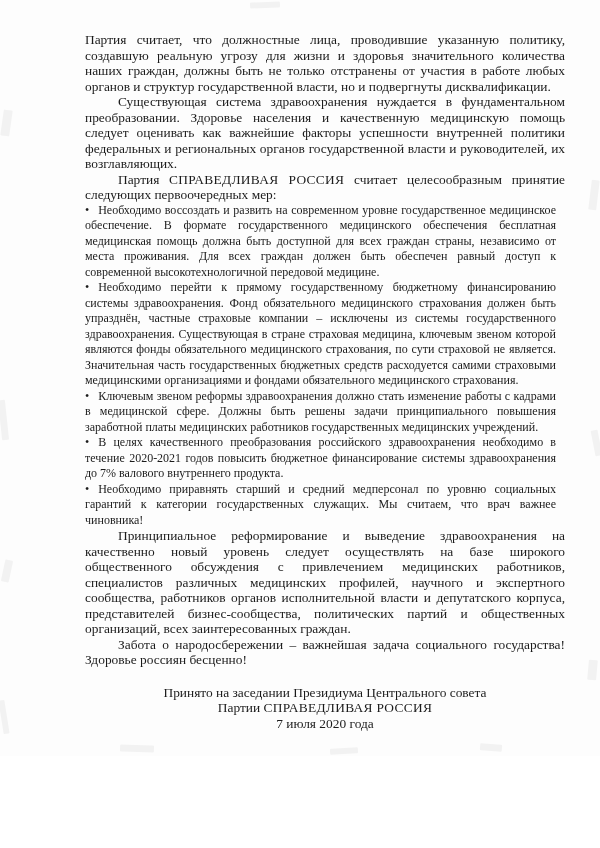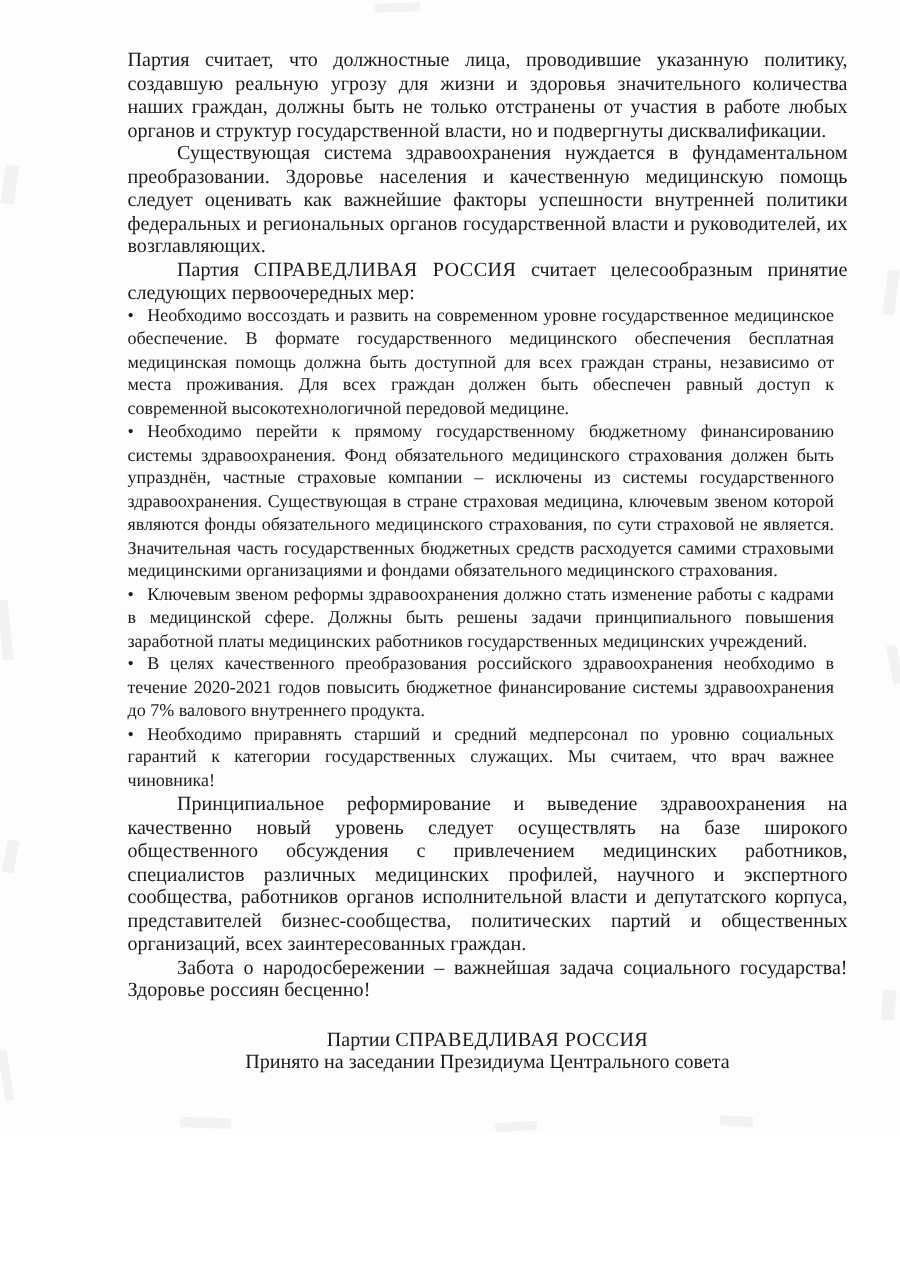--- a/index.html
+++ b/index.html
@@ -85,17 +85,18 @@
       <span class="n8"></span>
       <span class="n9"></span>
     <span class="n10"></span>
       <span class="n11"></span>
   </div>
 
   <div class="textblock">
     
     <p class="para plain"><span class="run">Партия считает, что должностные лица, проводившие указанную политику, создавшую реальную угрозу для жизни и здоровья значительного количества наших граждан, должны быть не только отстранены от участия в работе любых органов и структур государственной власти, но и подвергнуты дисквалификации.</span></p><p class="para indent"><span class="run">Существующая система здравоохранения нуждается в фундаментальном преобразовании. Здоровье населения и качественную медицинскую помощь следует оценивать как важнейшие факторы успешности внутренней политики федеральных и региональных органов государственной власти и руководителей, их возглавляющих.</span></p><p class="para indent"><span class="run">Партия </span><span class="run bold">СПРАВЕДЛИВАЯ РОССИЯ</span><span class="run"> считает целесообразным принятие следующих первоочередных мер:</span></p><p class="para bullet"><span class="bullet">•</span><span class="run">Необходимо воссоздать и развить на современном уровне государственное медицинское обеспечение. В формате государственного медицинского обеспечения бесплатная медицинская помощь должна быть доступной для всех граждан страны, независимо от места проживания. Для всех граждан должен быть обеспечен равный доступ к современной высокотехнологичной передовой медицине.</span></p><p class="para bullet"><span class="bullet">•</span><span class="run">Необходимо перейти к прямому государственному бюджетному финансированию системы здравоохранения. Фонд обязательного медицинского страхования должен быть упразднён, частные страховые компании – исключены из системы государственного здравоохранения. Существующая в стране страховая медицина, ключевым звеном которой являются фонды обязательного медицинского страхования, по сути страховой не является. Значительная часть государственных бюджетных средств расходуется самими страховыми медицинскими организациями и фондами обязательного медицинского страхования.</span></p><p class="para bullet"><span class="bullet">•</span><span class="run">Ключевым звеном реформы здравоохранения должно стать изменение работы с кадрами в медицинской сфере. Должны быть решены задачи принципиального повышения заработной платы медицинских работников государственных медицинских учреждений.</span></p><p class="para bullet"><span class="bullet">•</span><span class="run">В целях качественного преобразования российского здравоохранения необходимо в течение 2020-2021 годов повысить бюджетное финансирование системы здравоохранения до 7% валового внутреннего продукта.</span></p><p class="para bullet"><span class="bullet">•</span><span class="run">Необходимо приравнять старший и средний медперсонал по уровню социальных гарантий к категории государственных служащих. Мы считаем, что врач важнее чиновника!</span></p><p class="para indent"><span class="run">Принципиальное реформирование и выведение здравоохранения на качественно новый уровень следует осуществлять на базе широкого общественного обсуждения с привлечением медицинских работников, специалистов различных медицинских профилей, научного и экспертного сообщества, работников органов исполнительной власти и депутатского корпуса, представителей бизнес-сообщества, политических партий и общественных организаций, всех заинтересованных граждан.</span></p><p class="para indent"><span class="run">Забота о народосбережении – важнейшая задача социального государства! Здоровье россиян бесценно!</span></p><div class="signature">
 
-    <p class="sig-line"><span class="run">Партии </span><span class="run bold">СПРАВЕДЛИВАЯ РОССИЯ</span></p>
-        <p class="sig-line"><span class="run">Принято на заседании Президиума Центрального совета</span></p>
+    <p class="sig-line"><span class="run">Принято на заседании Президиума Центрального совета</span></p>
+        <p class="sig-line"><span class="run">Партии </span><span class="run bold">СПРАВЕДЛИВАЯ РОССИЯ</span></p>
+        <p class="sig-line"><span class="run">7 июля 2020 года</span></p>
       </div>
   </div>
 </div>
 
 </body></html>

